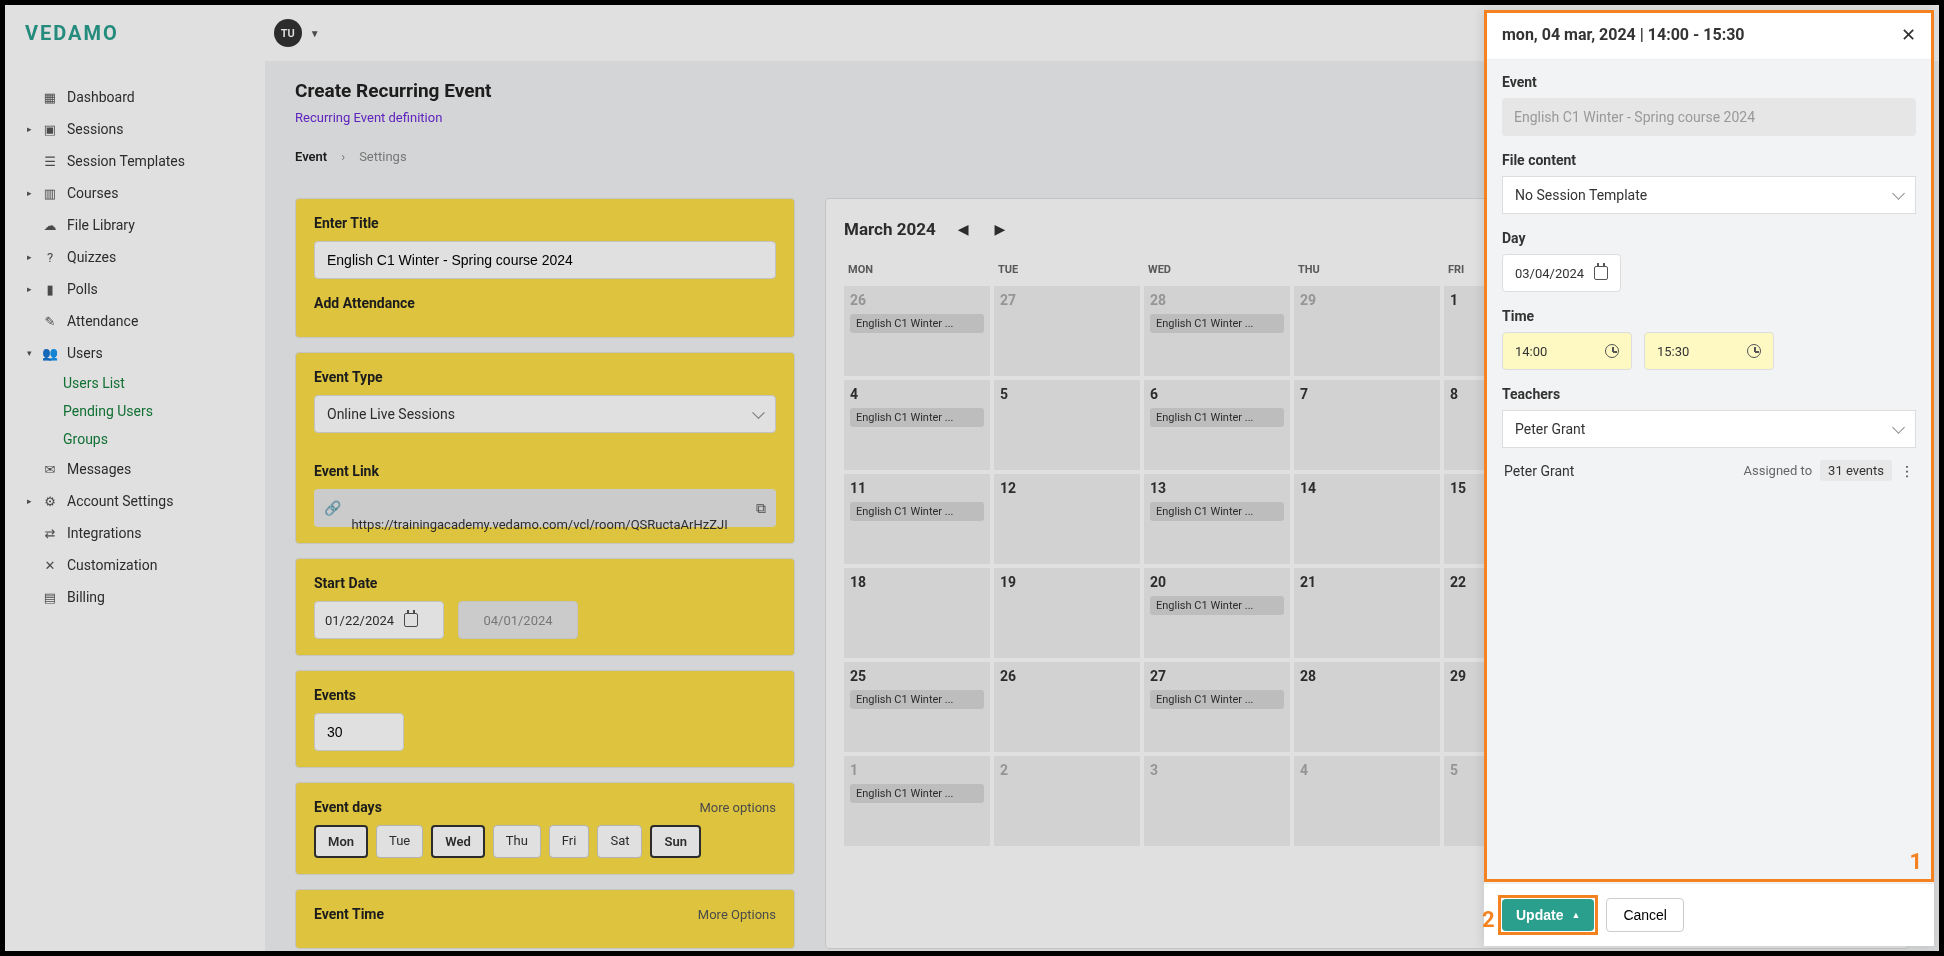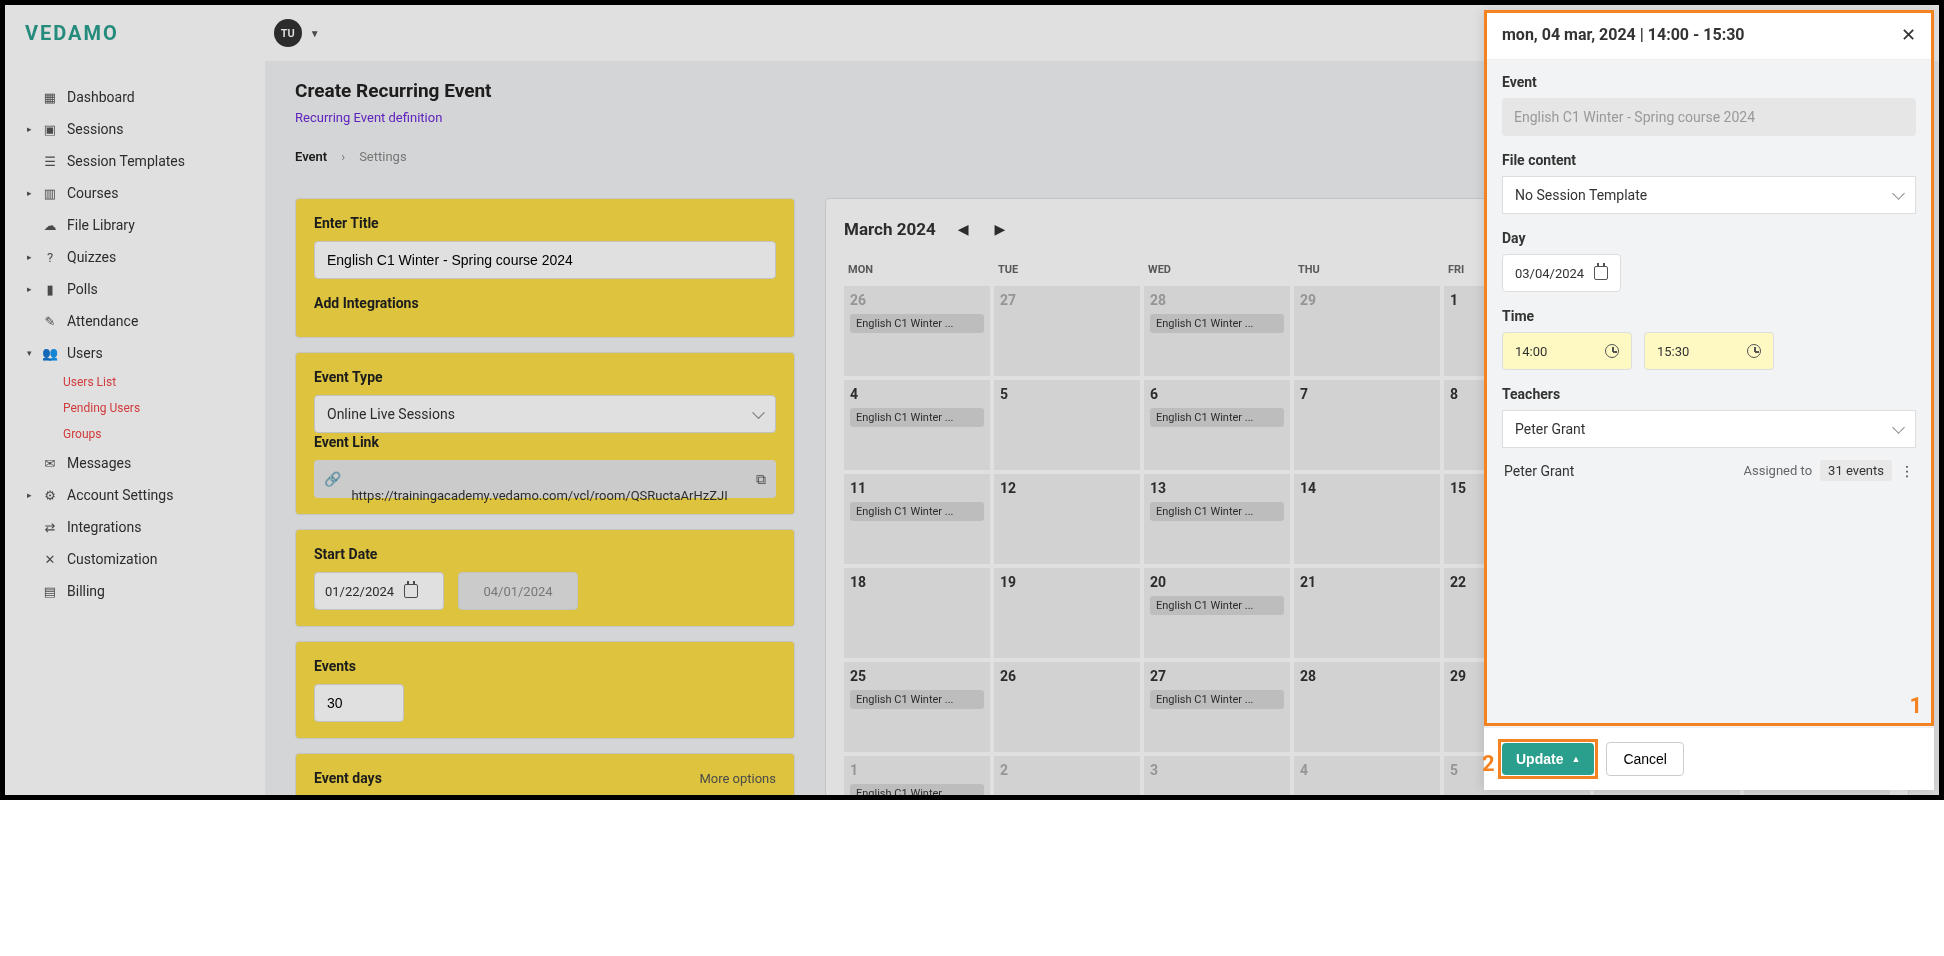--- a/index.html
+++ b/index.html
@@ -1,31 +1,31 @@
 <!DOCTYPE html>
 <html><head>
 <meta charset="utf-8">
 <style>
 * { box-sizing: border-box; margin: 0; padding: 0; }
 body { font-family: -apple-system, BlinkMacSystemFont, "Segoe UI", Roboto, sans-serif; font-size: 13px; color: #333; background: #fff; }
-.frame { border: 5px solid #000; width: 1944px; height: 800px; position: relative; overflow: hidden; transform-origin: top left; }
+.frame { border: 5px solid #000; width: 1944px; height: 956px; position: relative; overflow: hidden; transform-origin: top left; }
 .scrim { position: absolute; inset: 0; background: rgba(0,0,0,0.12); z-index: 5; pointer-events: none; }
 
 
 .header { height: 56px; display: flex; align-items: center; padding: 0 20px; border-bottom: none; background: #fff; }
 .logo { font-size: 20px; font-weight: 700; letter-spacing: 2px; color: #2b9f8e; }
 .avatar { width: 28px; height: 28px; border-radius: 50%; background: #333; color: #fff; display: flex; align-items: center; justify-content: center; font-size: 11px; font-weight: 600; margin-left: 155px; }
 .avatar-caret { margin-left: 8px; font-size: 10px; color: #555; }
 
 
 .sidebar { position: absolute; top: 56px; left: 0; width: 260px; bottom: 0; padding: 20px 10px; background: #fff; }
 .nav-item { display: flex; align-items: center; padding: 8px 12px; font-size: 14px; color: #333; cursor: pointer; }
 .nav-item .chev { width: 10px; display: inline-block; font-size: 9px; color: #555; margin-right: 4px; }
 .nav-item .ni-icon { width: 18px; display: inline-flex; justify-content: center; margin-right: 8px; color: #555; font-size: 13px; }
-.nav-sub { padding-left: 48px; font-size: 12px; color: #ef4444; padding-top: 6px; padding-bottom: 6px; cursor: pointer; }
+.nav-sub { padding-left: 48px; font-size: 14px; color: #15803d; padding-top: 6px; padding-bottom: 6px; cursor: pointer; }
 
 
 .main { position: absolute; top: 56px; left: 260px; right: 0; bottom: 0; background: #f2f3f4; overflow: hidden; }
 .page-hdr { padding: 18px 30px 10px; }
 .page-title { font-size: 19px; font-weight: 700; color: #222; }
 .page-sub { font-size: 13px; color: #6d28d9; margin-top: 8px; }
 .crumbs { padding: 14px 30px; font-size: 13px; color: #888; display: flex; align-items: center; gap: 14px; }
 .crumbs .active { color: #222; font-weight: 600; }
 .content { padding: 20px 30px; display: flex; gap: 30px; }
 
@@ -192,27 +192,27 @@
       <span>Settings</span>
     </div>
 
     <div class="content">
 
       <div class="form-col">
 
         <div class="card">
           <div class="lbl">Enter Title</div>
           <input class="input" value="English C1 Winter - Spring course 2024" style="">
-          <div class="lbl" style="margin-top:16px">Add Integrations</div>
+          <div class="lbl" style="margin-top:16px">Add Attendance</div>
         </div>
 
         <div class="card">
           <div class="lbl">Event Type</div>
           <div class="input select-like" style="display:flex;align-items:center">Online Live Sessions</div>
-          <div class="lbl" style="margin-top:1px">Event Link</div>
+          <div class="lbl" style="margin-top:30px">Event Link</div>
           <div class="link-row">
             <span class="lk-icon">🔗</span>
             <span class="lk-txt">https://trainingacademy.vedamo.com/vcl/room/QSRuctaArHzZJI</span>
             <span class="cp-icon">⧉</span>
           </div>
         </div>
 
         <div class="card">
           <div class="lbl">Start Date</div>
           <div class="date-row">

